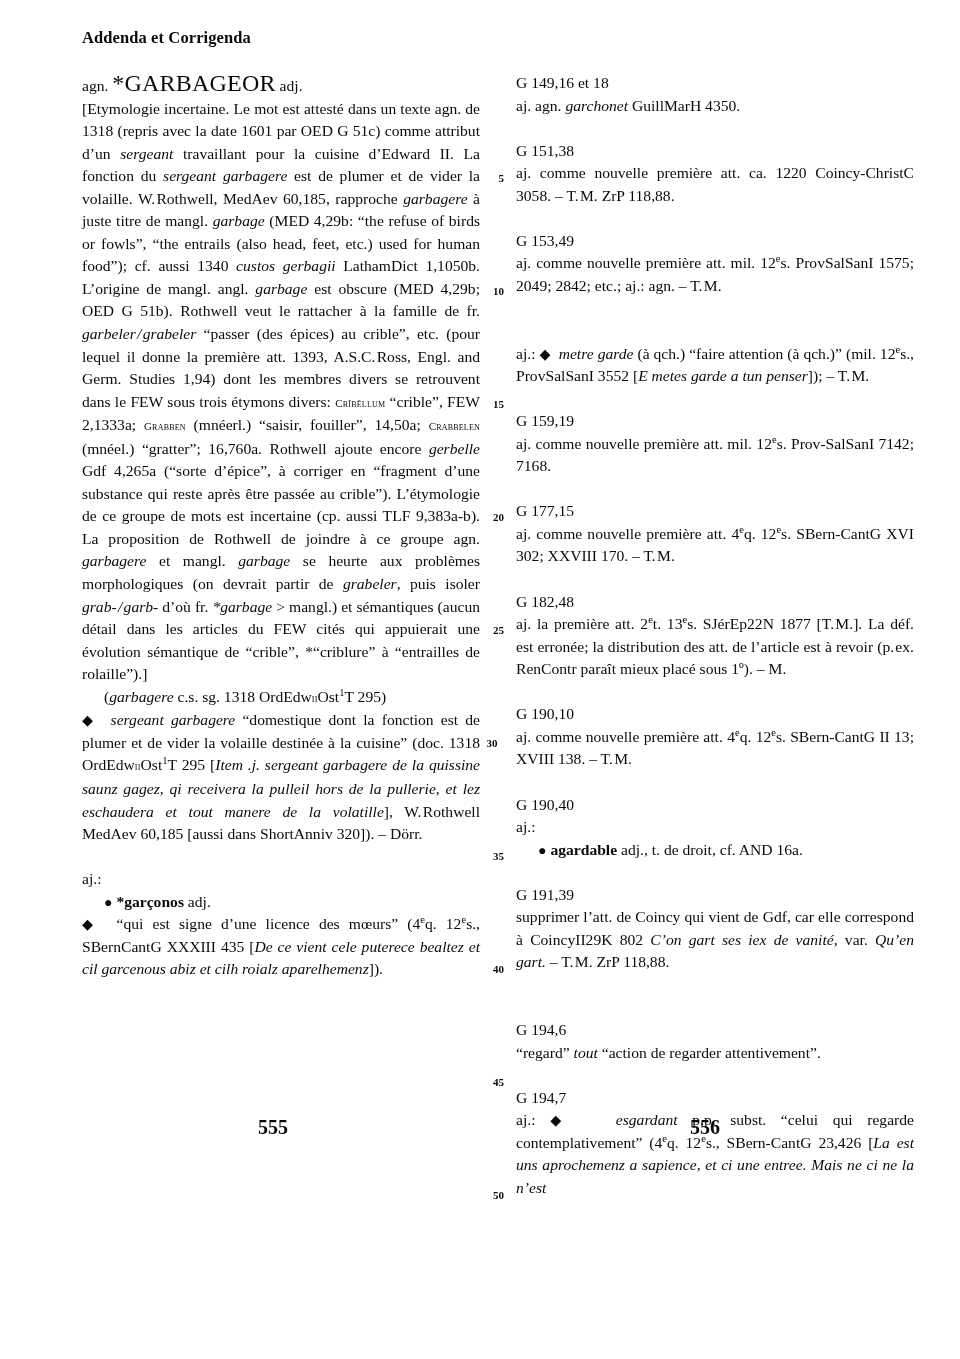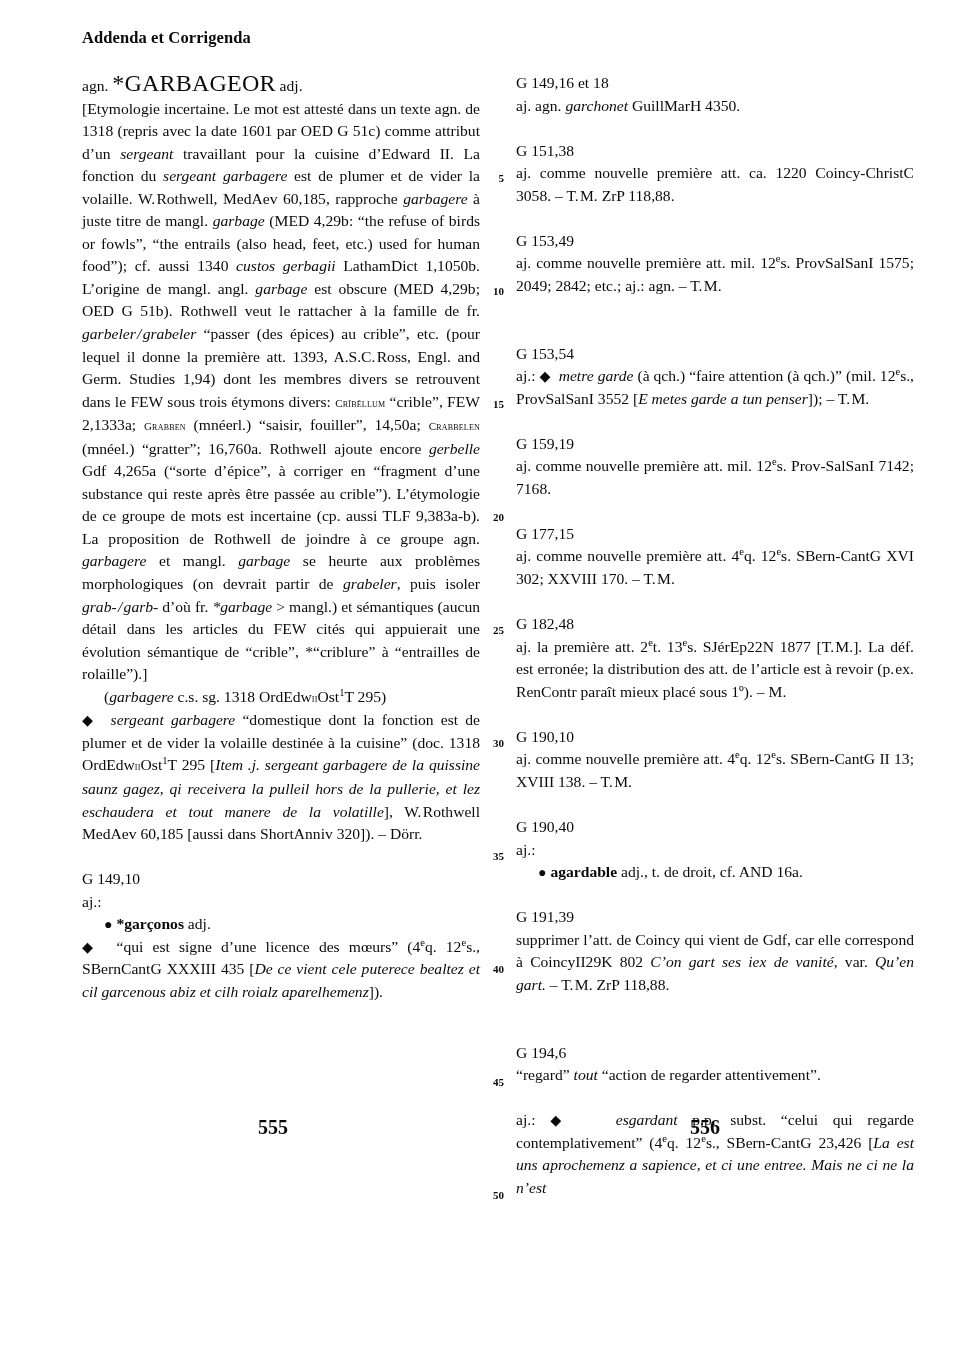--- a/index.html
+++ b/index.html
@@ -118,21 +118,20 @@
       <p><span>agn.</span> <span class="headword">*GARBAGEOR</span> <span>adj.</span></p>
 
       <p>[Etymologie incertaine. Le mot est attesté dans un texte agn. de 1318 (repris avec la date 1601 par OED G 51c) comme attribut d’un <i>sergeant</i> travaillant pour la cuisine d’Edward II. La fonction du <i>sergeant garbagere</i> est de plumer et de vider la volaille. W. Rothwell, MedAev 60,185, rapproche <i>garbagere</i> à juste titre de mangl. <i>garbage</i> (MED 4,29b: “the refuse of birds or fowls”, “the entrails (also head, feet, etc.) used for human food”); cf. aussi 1340 <i>custos gerbagii</i> LathamDict 1,1050b. L’origine de mangl. angl. <i>garbage</i> est obscure (MED 4,29b; OED G 51b). Rothwell veut le rattacher à la famille de fr. <i>garbeler / grabeler</i> “passer (des épices) au crible”, etc. (pour lequel il donne la première att. 1393, A.S.C. Ross, Engl. and Germ. Studies 1,94) dont les membres divers se retrouvent dans le FEW sous trois étymons divers: <span class="sc">Crībĕllum</span> “crible”, FEW 2,1333a; <span class="sc">Grabben</span> (mnéerl.) “saisir, fouiller”, 14,50a; <span class="sc">Crabbelen</span> (mnéel.) “gratter”; 16,760a. Rothwell ajoute encore <i>gerbelle</i> Gdf 4,265a (“sorte d’épice”, à corriger en “fragment d’une substance qui reste après être passée au crible”). L’étymologie de ce groupe de mots est incertaine (cp. aussi TLF 9,383a-b). La proposition de Rothwell de joindre à ce groupe agn. <i>garbagere</i> et mangl. <i>garbage</i> se heurte aux problèmes morphologiques (on devrait partir de <i>grabeler</i>, puis isoler <i>grab- / garb-</i> d’où fr. <i>*garbage</i> &gt; mangl.) et sémantiques (aucun détail dans les articles du FEW cités qui appuierait une évolution sémantique de “crible”, *“criblure” à “entrailles de rolaille”).]</p>
 
       <p class="indent last-line-left">(<i>garbagere</i> c.s. sg. 1318 OrdEdw<span class="sc">ii</span>Ost<span class="sup">1</span>T 295)</p>
 
       <p><span class="diamond">◆</span>&nbsp;&nbsp;<i>sergeant garbagere</i> “domestique dont la fonction est de plumer et de vider la volaille destinée à la cuisine” (doc. 1318 OrdEdw<span class="sc">ii</span>Ost<span class="sup">1</span>T 295 [<i>Item .j. sergeant garbagere de la quissine saunz gagez, qi receivera la pulleil hors de la pullerie, et lez eschaudera et tout manere de la volatille</i>], W. Rothwell MedAev 60,185 [aussi dans ShortAnniv 320]). – Dörr.</p>
 
       <div class="blank"></div>
 
-      <p class="last-line-left">G 149,10</p>
       <p class="last-line-left">aj.:</p>
 
       <p class="indent last-line-left"><span class="circle">●</span>&nbsp;<b>*garçonos</b> adj.</p>
 
 
       <p><span class="diamond">◆</span>&nbsp;&nbsp;“qui est signe d’une licence des mœurs” (4<span class="sup">e</span>q. 12<span class="sup">e</span>s., SBernCantG XXXIII 435 [<i>De ce vient cele puterece bealtez et cil garcenous abiz et cilh roialz aparelhemenz</i>]).</p>
 
     </div>
 
     <div class="col col-right">
@@ -143,21 +142,20 @@
 
       <p class="last-line-left">G 151,38</p>
       <p>aj. comme nouvelle première att. ca. 1220 Coincy-ChristC 3058. – T. M. ZrP 118,88.</p>
       <div class="blank"></div>
 
       <p class="last-line-left">G 153,49</p>
       <p>aj. comme nouvelle première att. mil. 12<span class="sup">e</span>s. ProvSalSanI 1575; 2049; 2842; etc.; aj.: agn. – T. M.</p>
       <div class="blank"></div>
       <div class="blank"></div>
 
-      <p class="last-line-left">G 153,54</p>
       <p>aj.: <span class="diamond">◆</span>&nbsp; <i>metre garde</i> (à qch.) “faire attention (à qch.)” (mil. 12<span class="sup">e</span>s., ProvSalSanI 3552 [<i>E metes garde a tun penser</i>]); – T. M.</p>
       <div class="blank"></div>
 
       <p class="last-line-left">G 159,19</p>
       <p>aj. comme nouvelle première att. mil. 12<span class="sup">e</span>s. Prov-SalSanI 7142; 7168.</p>
       <div class="blank"></div>
 
       <p class="last-line-left">G 177,15</p>
       <p>aj. comme nouvelle première att. 4<span class="sup">e</span>q. 12<span class="sup">e</span>s. SBern-CantG XVI 302; XXVIII 170. – T. M.</p>
       <div class="blank"></div>
@@ -177,33 +175,34 @@
 
       <p class="last-line-left">G 191,39</p>
       <p>supprimer l’att. de Coincy qui vient de Gdf, car elle correspond à CoincyII29K 802 <i>C’on gart ses iex de vanité</i>, var. <i>Qu’en gart.</i> – T. M. ZrP 118,88.</p>
       <div class="blank"></div>
       <div class="blank"></div>
 
       <p class="last-line-left">G 194,6</p>
       <p class="last-line-left">“regard” <i>tout</i> “action de regarder attentivement”.</p>
       <div class="blank"></div>
 
+      <p class="last-line-left">G 194,7</p>
       <p>aj.: <span class="diamond">◆</span>&nbsp;&nbsp; <i>esgardant</i> p.p. subst. “celui qui regarde contemplativement” (4<span class="sup">e</span>q. 12<span class="sup">e</span>s., SBern-CantG 23,426 [<i>La est uns aprochemenz a sapience, et ci une entree. Mais ne ci ne la n’est</i></p>
 
     </div>
 
   </div>
 
   <div class="linenums">
       <div class="linenum" style="top: 100px;">5</div>
       <div class="linenum" style="top: 213px;">10</div>
       <div class="linenum" style="top: 326px;">15</div>
       <div class="linenum" style="top: 439px;">20</div>
       <div class="linenum" style="top: 552px;">25</div>
-      <div class="linenum" style="top: 665px;">30</div>
+      <div class="linenum" style="top: 665px; text-align: center;">30</div>
       <div class="linenum" style="top: 778px;">35</div>
       <div class="linenum" style="top: 891px;">40</div>
       <div class="linenum" style="top: 1004px;">45</div>
       <div class="linenum" style="top: 1117px;">50</div>
     </div>
 
   <div class="folio folio-left">555</div>
   <div class="folio folio-right">556</div>
 
 </div>

